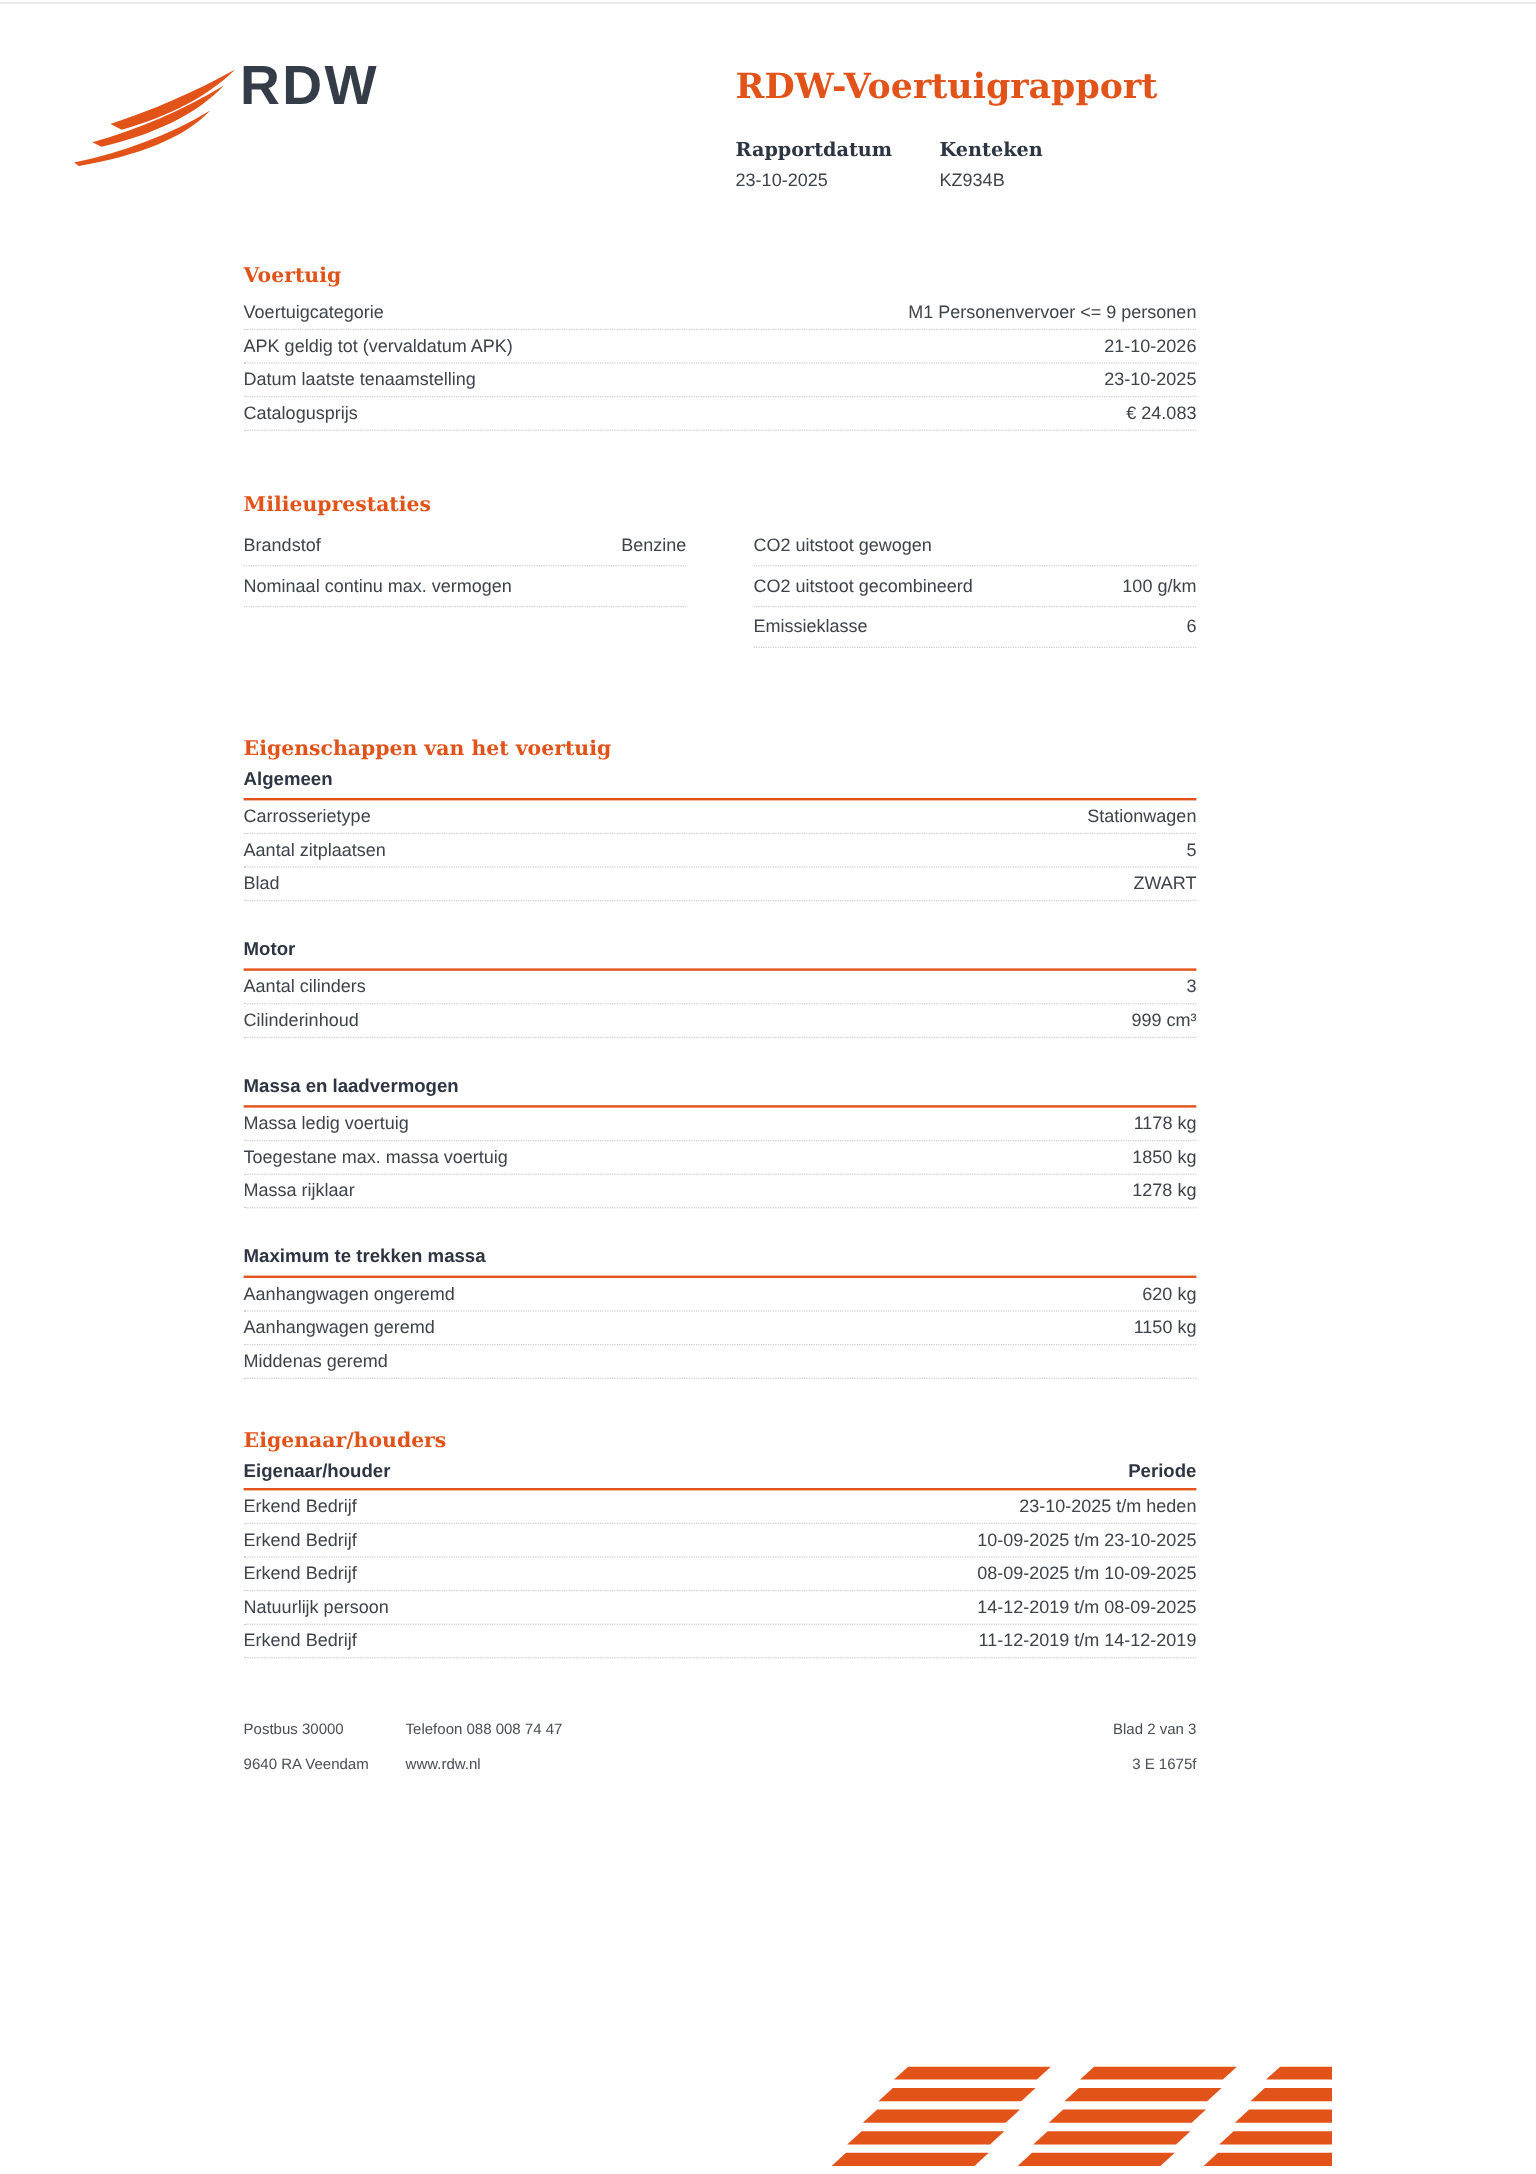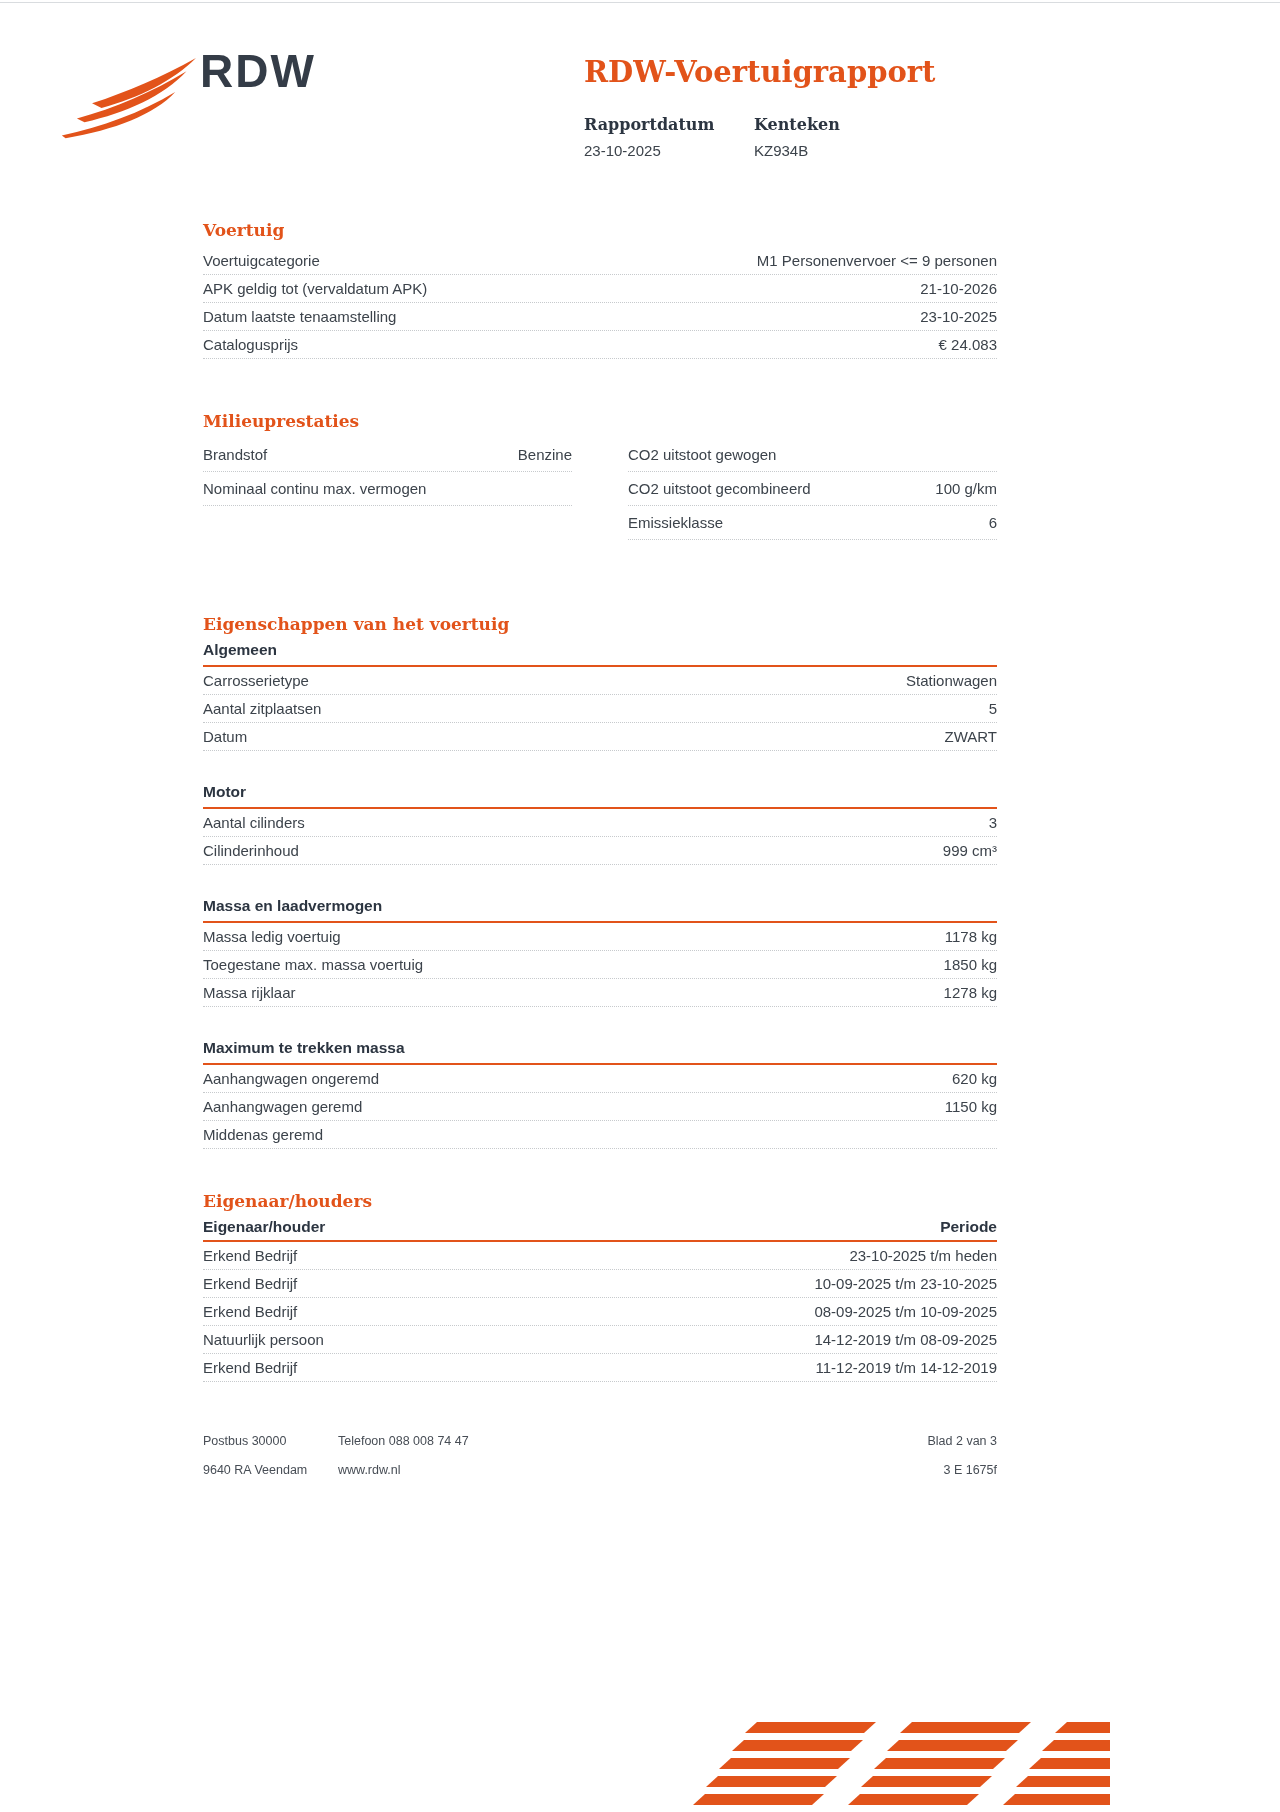--- a/index.html
+++ b/index.html
@@ -22,21 +22,21 @@
   }
   .page-topline{position:absolute;top:2px;left:0;width:100%;height:1px;background:#d9dcdf;}
 
   
   .logo-icon{position:absolute;left:52px;top:58px;}
   .logo-word{
     position:absolute;left:200px;top:44px;
     font-size:46px;font-weight:bold;letter-spacing:2px;
     color:var(--wordmark);
   }
-  .title-block{position:absolute;left:584px;top:55px;width:420px;}
+  .title-block{position:absolute;left:613px;top:55px;width:420px;}
   .report-title{
     font-family:"DejaVu Serif",serif;
     font-weight:700;font-size:29px;line-height:34px;
     color:var(--orange);
   }
   .meta{display:flex;margin-top:26px;}
   .meta-col1{width:170px;}
   .meta-label{
     font-family:"DejaVu Serif",serif;
     font-weight:700;font-size:16px;color:var(--navy);
@@ -176,21 +176,21 @@
         <div class="sub-h">Algemeen</div>
         <div class="row">
           <span class="lbl">Carrosserietype</span>
           <span class="val">Stationwagen</span>
         </div>
         <div class="row">
           <span class="lbl">Aantal zitplaatsen</span>
           <span class="val">5</span>
         </div>
         <div class="row">
-          <span class="lbl">Datum</span>
+          <span class="lbl">Blad</span>
           <span class="val">ZWART</span>
         </div>
       </div>
 
       <div class="subsection">
         <div class="sub-h">Motor</div>
         <div class="row">
           <span class="lbl">Aantal cilinders</span>
           <span class="val">3</span>
         </div>

